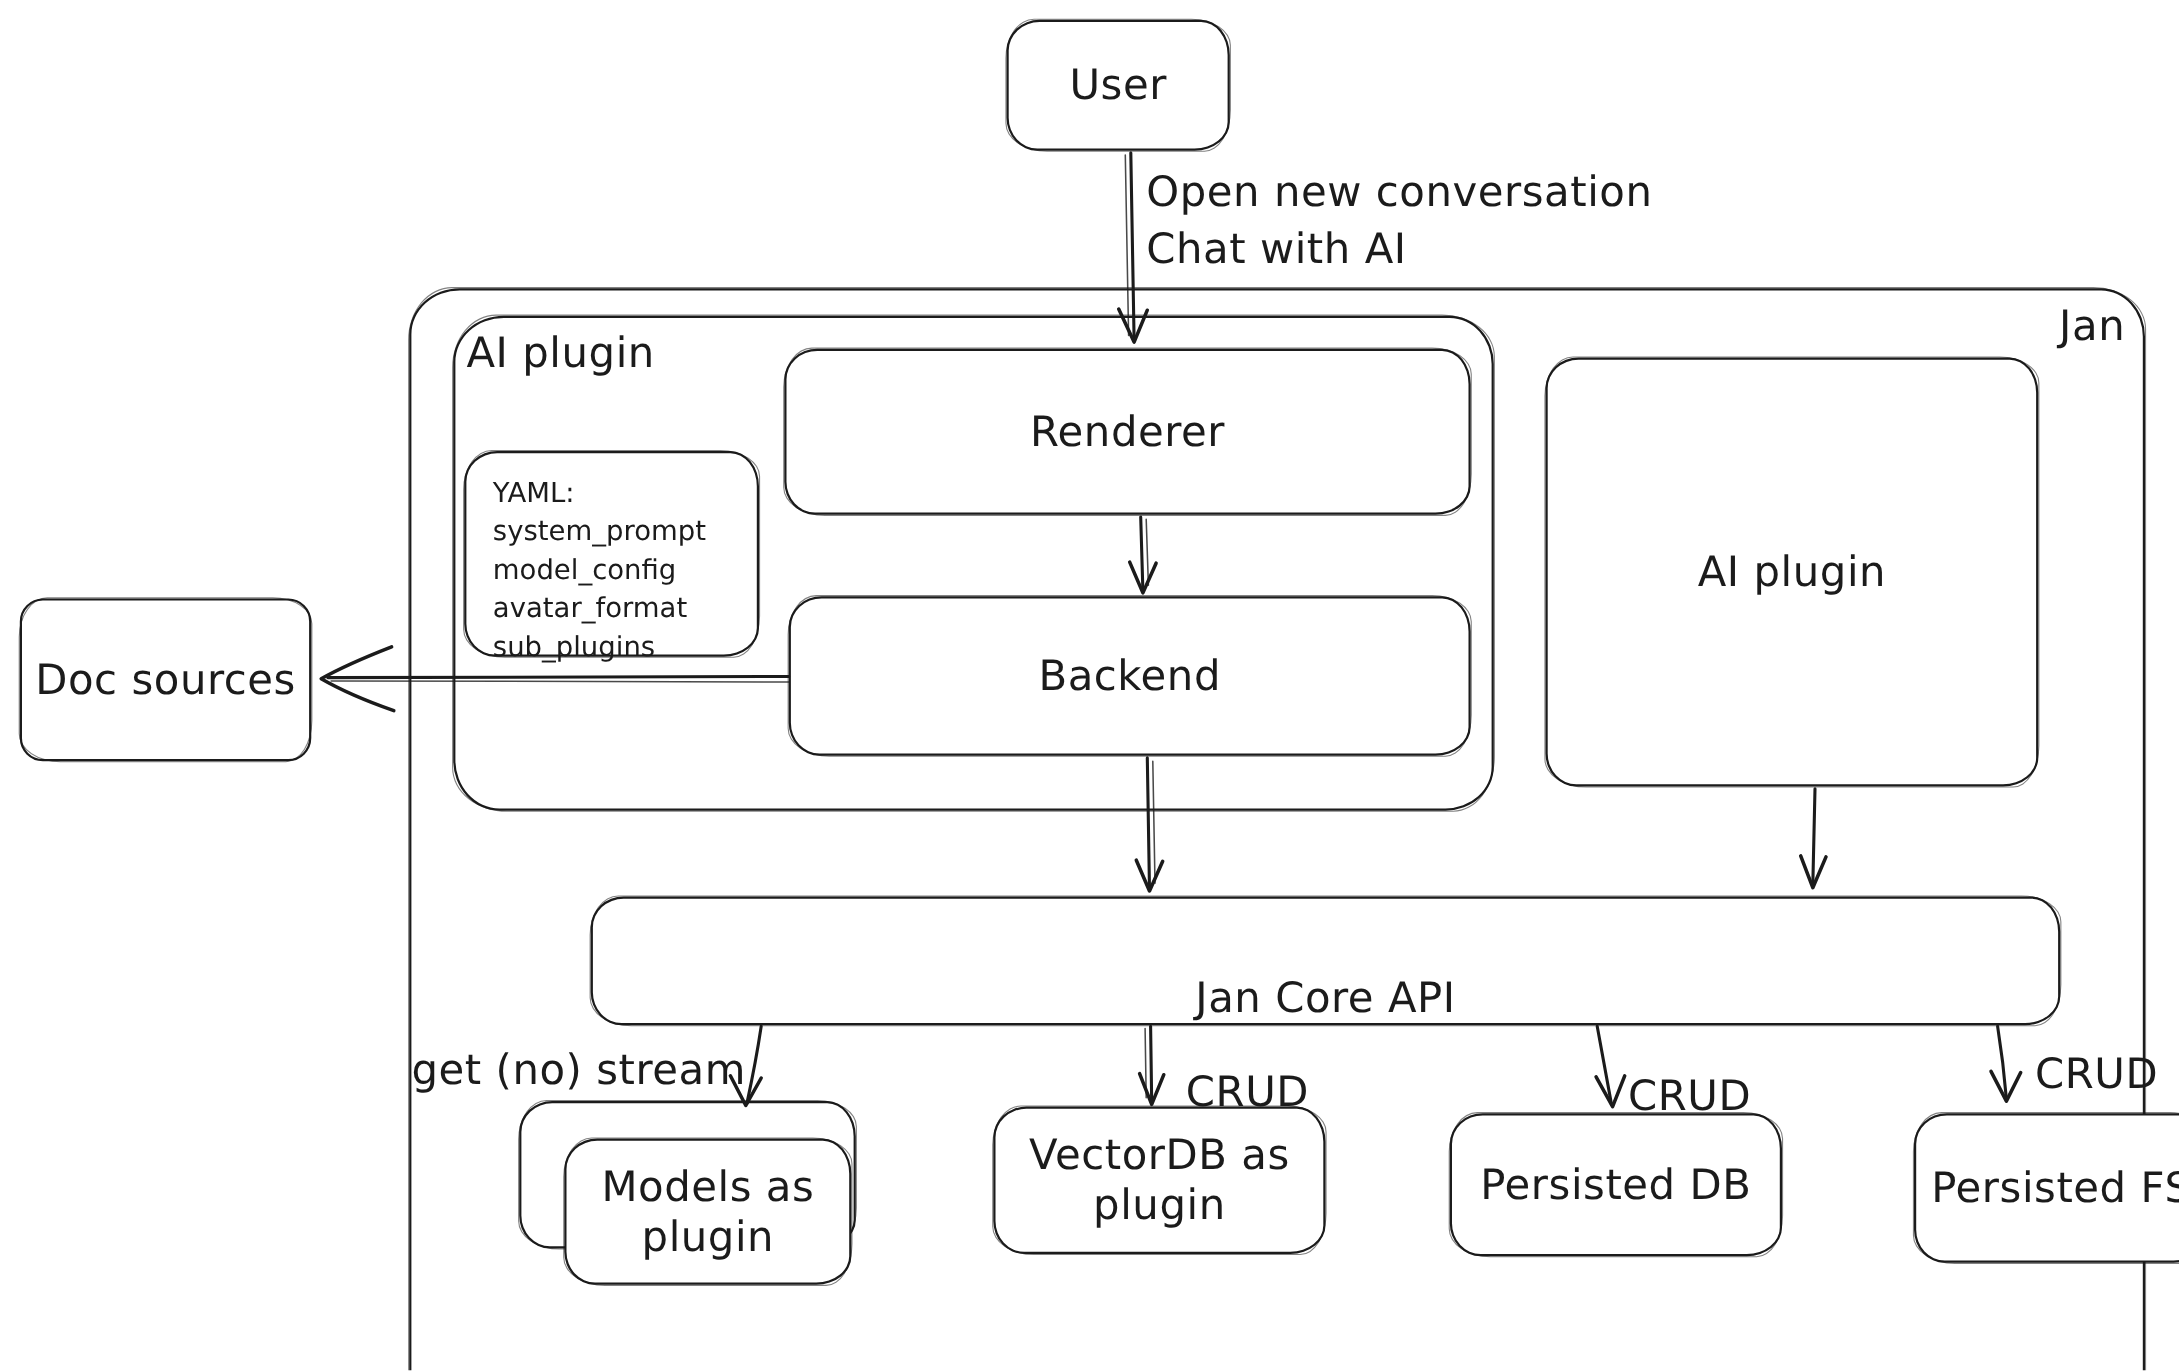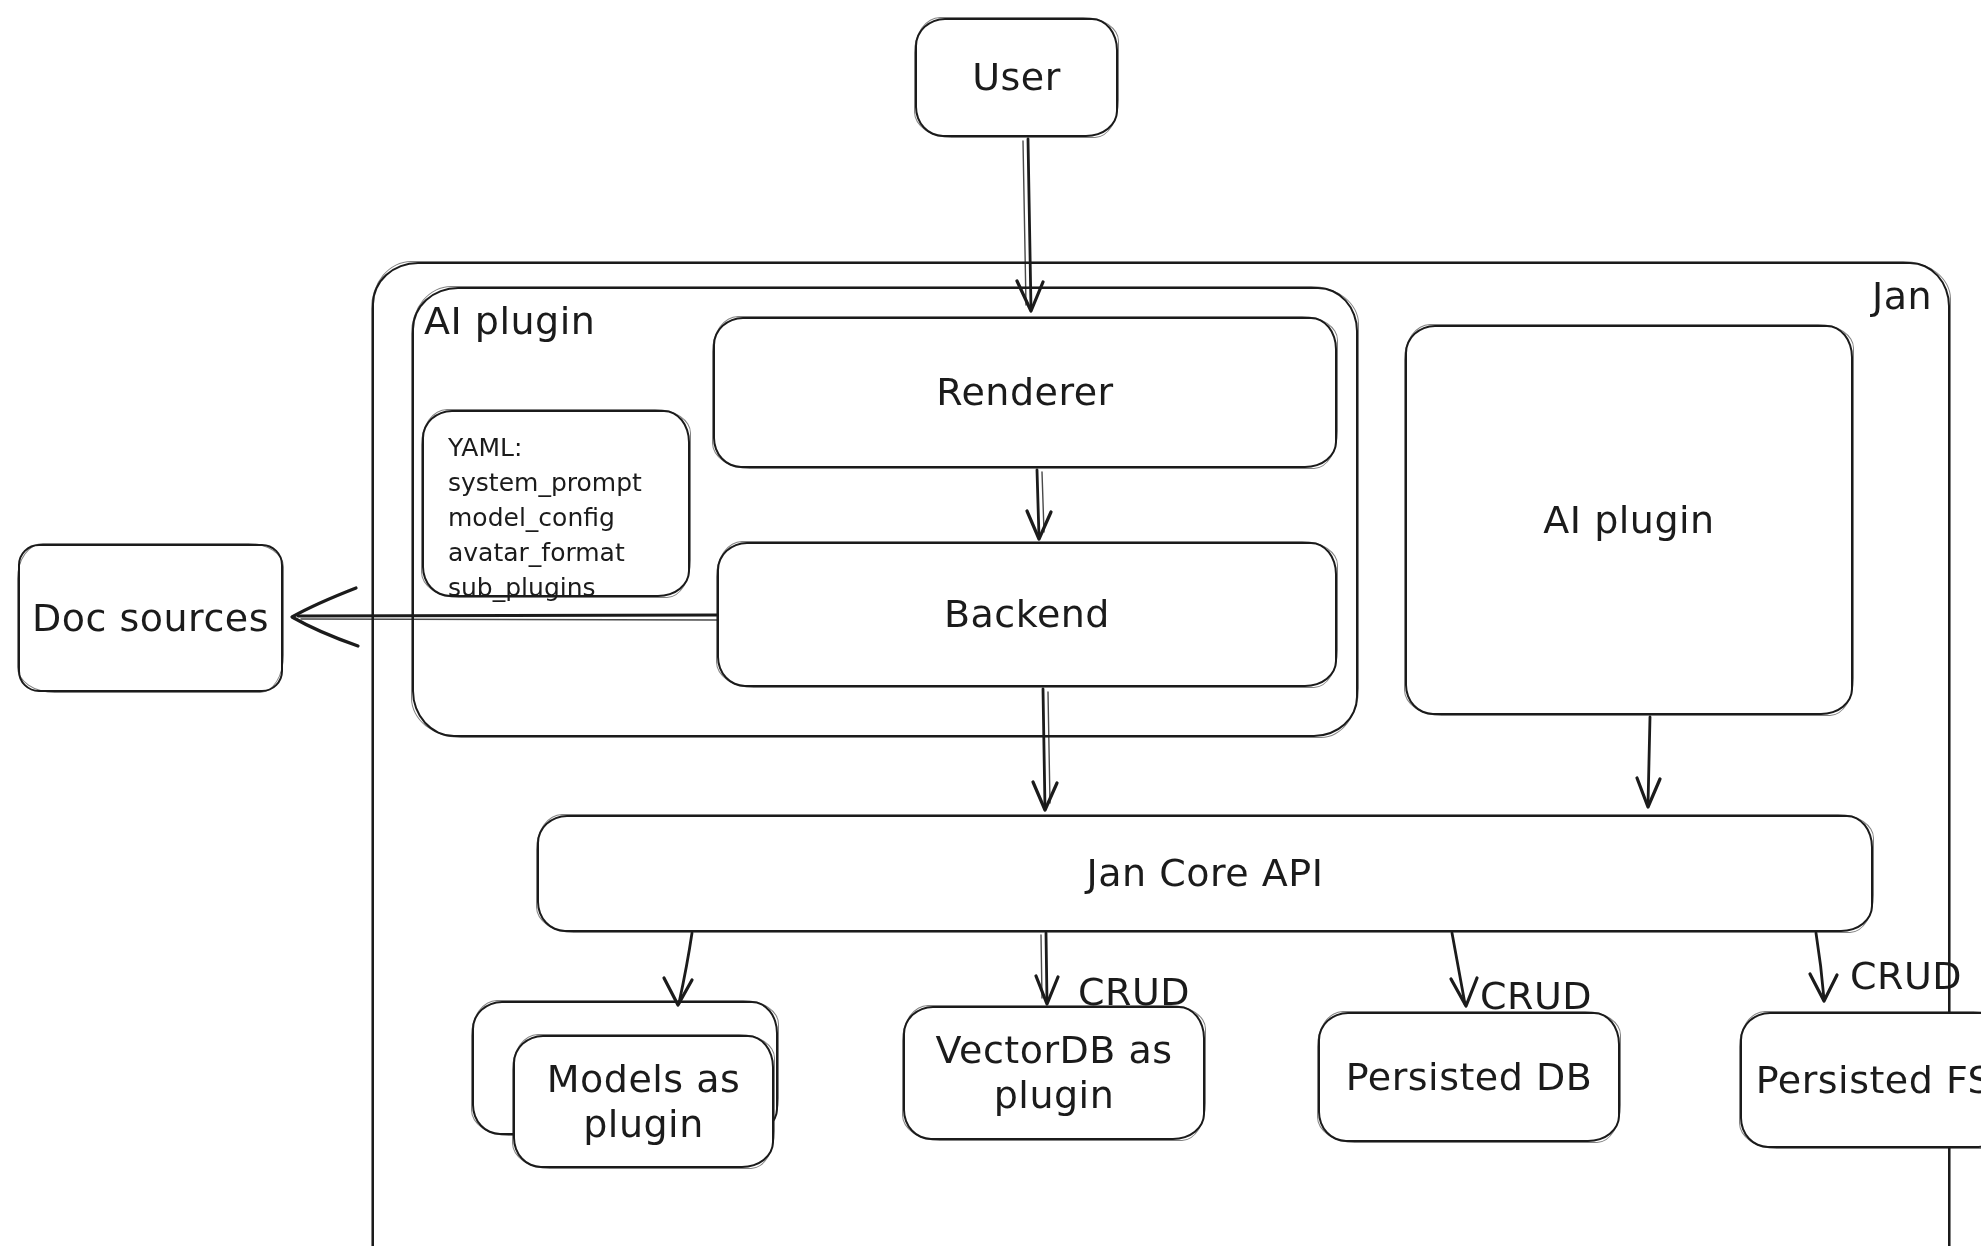--- a/index.html
+++ b/index.html
@@ -67,21 +67,21 @@
   </div>
 
   <div class="box" style="left:18px;top:544px;width:265px;height:148px;border-radius:21px;">
     <span class="label">Doc sources</span>
   </div>
 
   <div class="box" style="left:1405px;top:325px;width:448px;height:390px;">
     <span class="label">AI plugin</span>
   </div>
 
-  <div class="box" style="left:537px;top:815px;width:1336px;height:117px;">
+  <div class="box" style="left:537px;top:815px;width:1336px;height:117px;align-items:flex-end;">
     <span class="label">Jan Core API</span>
   </div>
 
   <div class="box" style="left:472px;top:1001px;width:306px;height:134px;"></div>
   <div class="box" style="left:513px;top:1035px;width:261px;height:133px;align-items:center;">
     <span class="label">
       <span>Models as</span><br>
       <span>plugin</span>
     </span>
   </div>
@@ -94,20 +94,25 @@
   </div>
 
   <div class="box" style="left:1318px;top:1012px;width:302px;height:130px;">
     <span class="label">Persisted DB</span>
   </div>
 
   <div class="box" style="left:1740px;top:1012px;width:268px;height:136px;">
     <span class="label">Persisted FS</span>
   </div>
 
+  <div class="edge-label" style="left:1042px;top:148px;">
+    <div>Open new conversation</div>
+    <div>Chat with AI</div>
+  </div>
+  <div class="edge-label" style="left:374px;top:946px;">get (no) stream</div>
   <div class="edge-label" style="left:1078px;top:966px;">CRUD</div>
   <div class="edge-label" style="left:1480px;top:970px;">CRUD</div>
   <div class="edge-label" style="left:1850px;top:950px;">CRUD</div>
 
   <svg class="arrows" width="1981" height="1246" viewBox="0 0 1981 1246">
 
     <g>
       <path d="M1028,139 L1031,309"></path>
       <path class="ghost" d="M1023,141 L1026,305"></path>
       <path class="head" d="M1017,281 L1031,311 L1043,282"></path>

